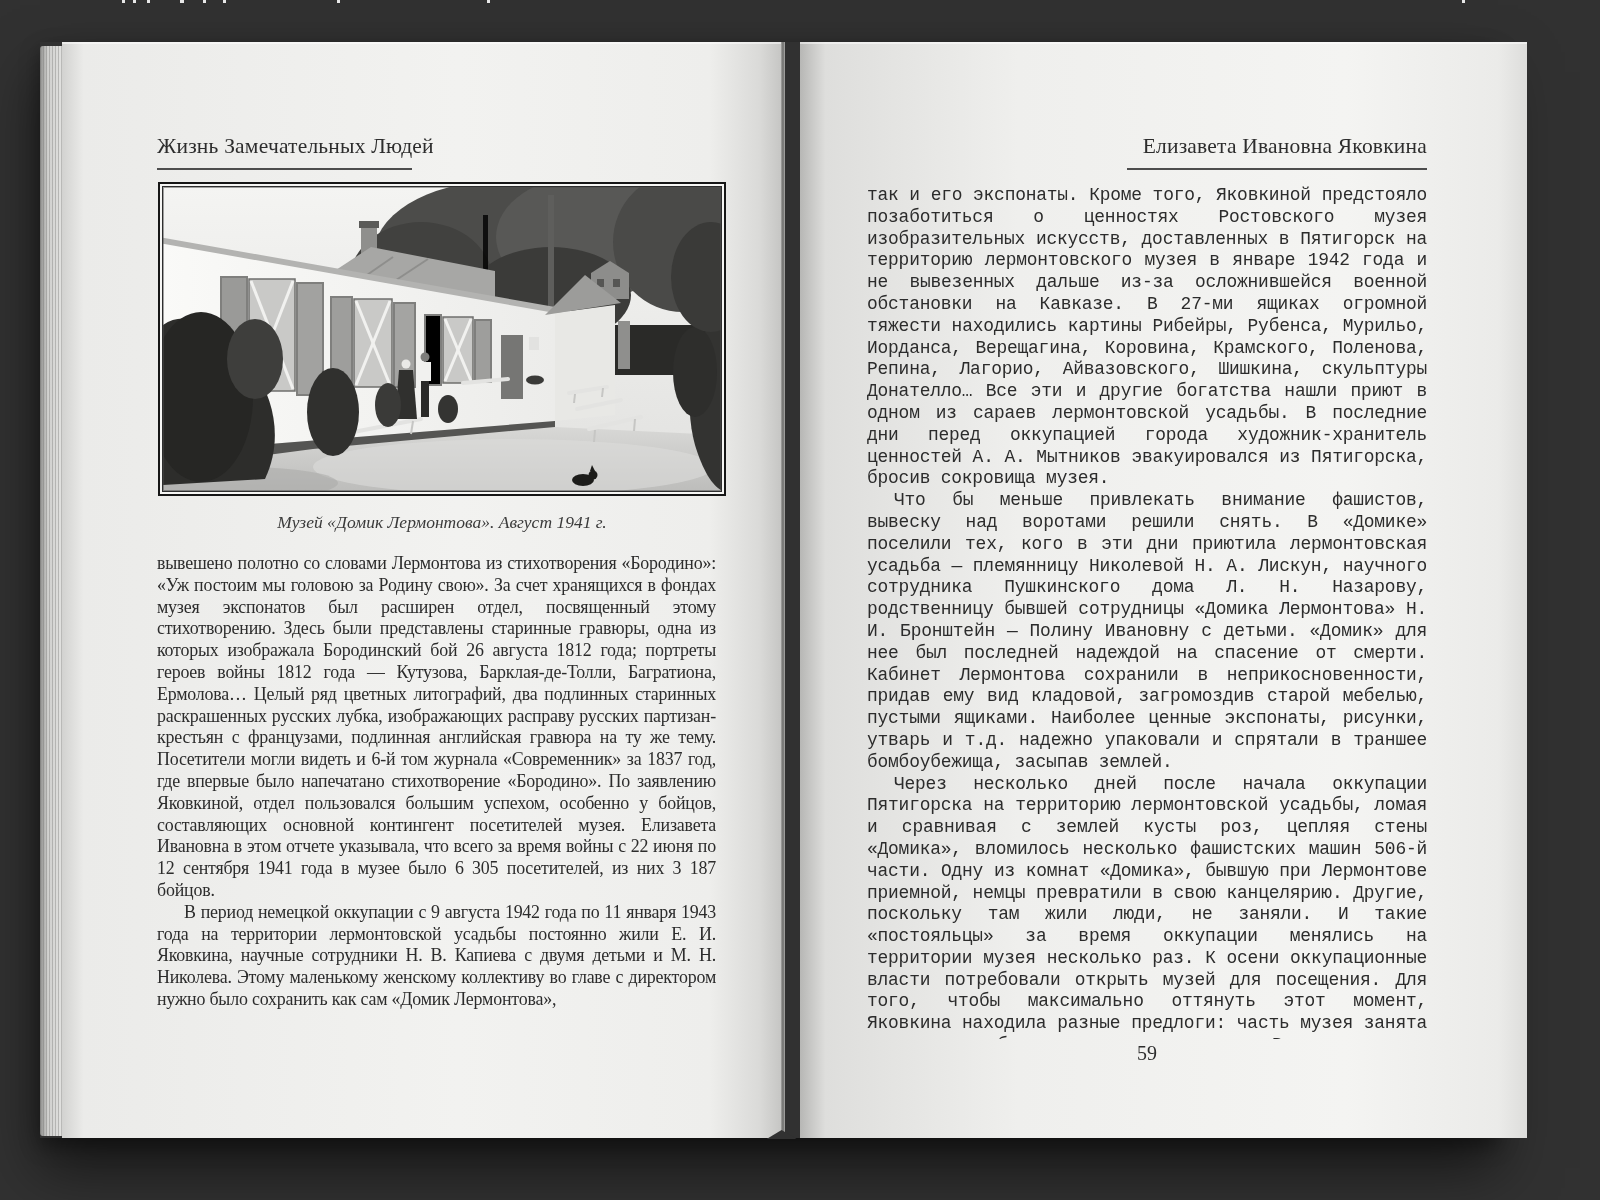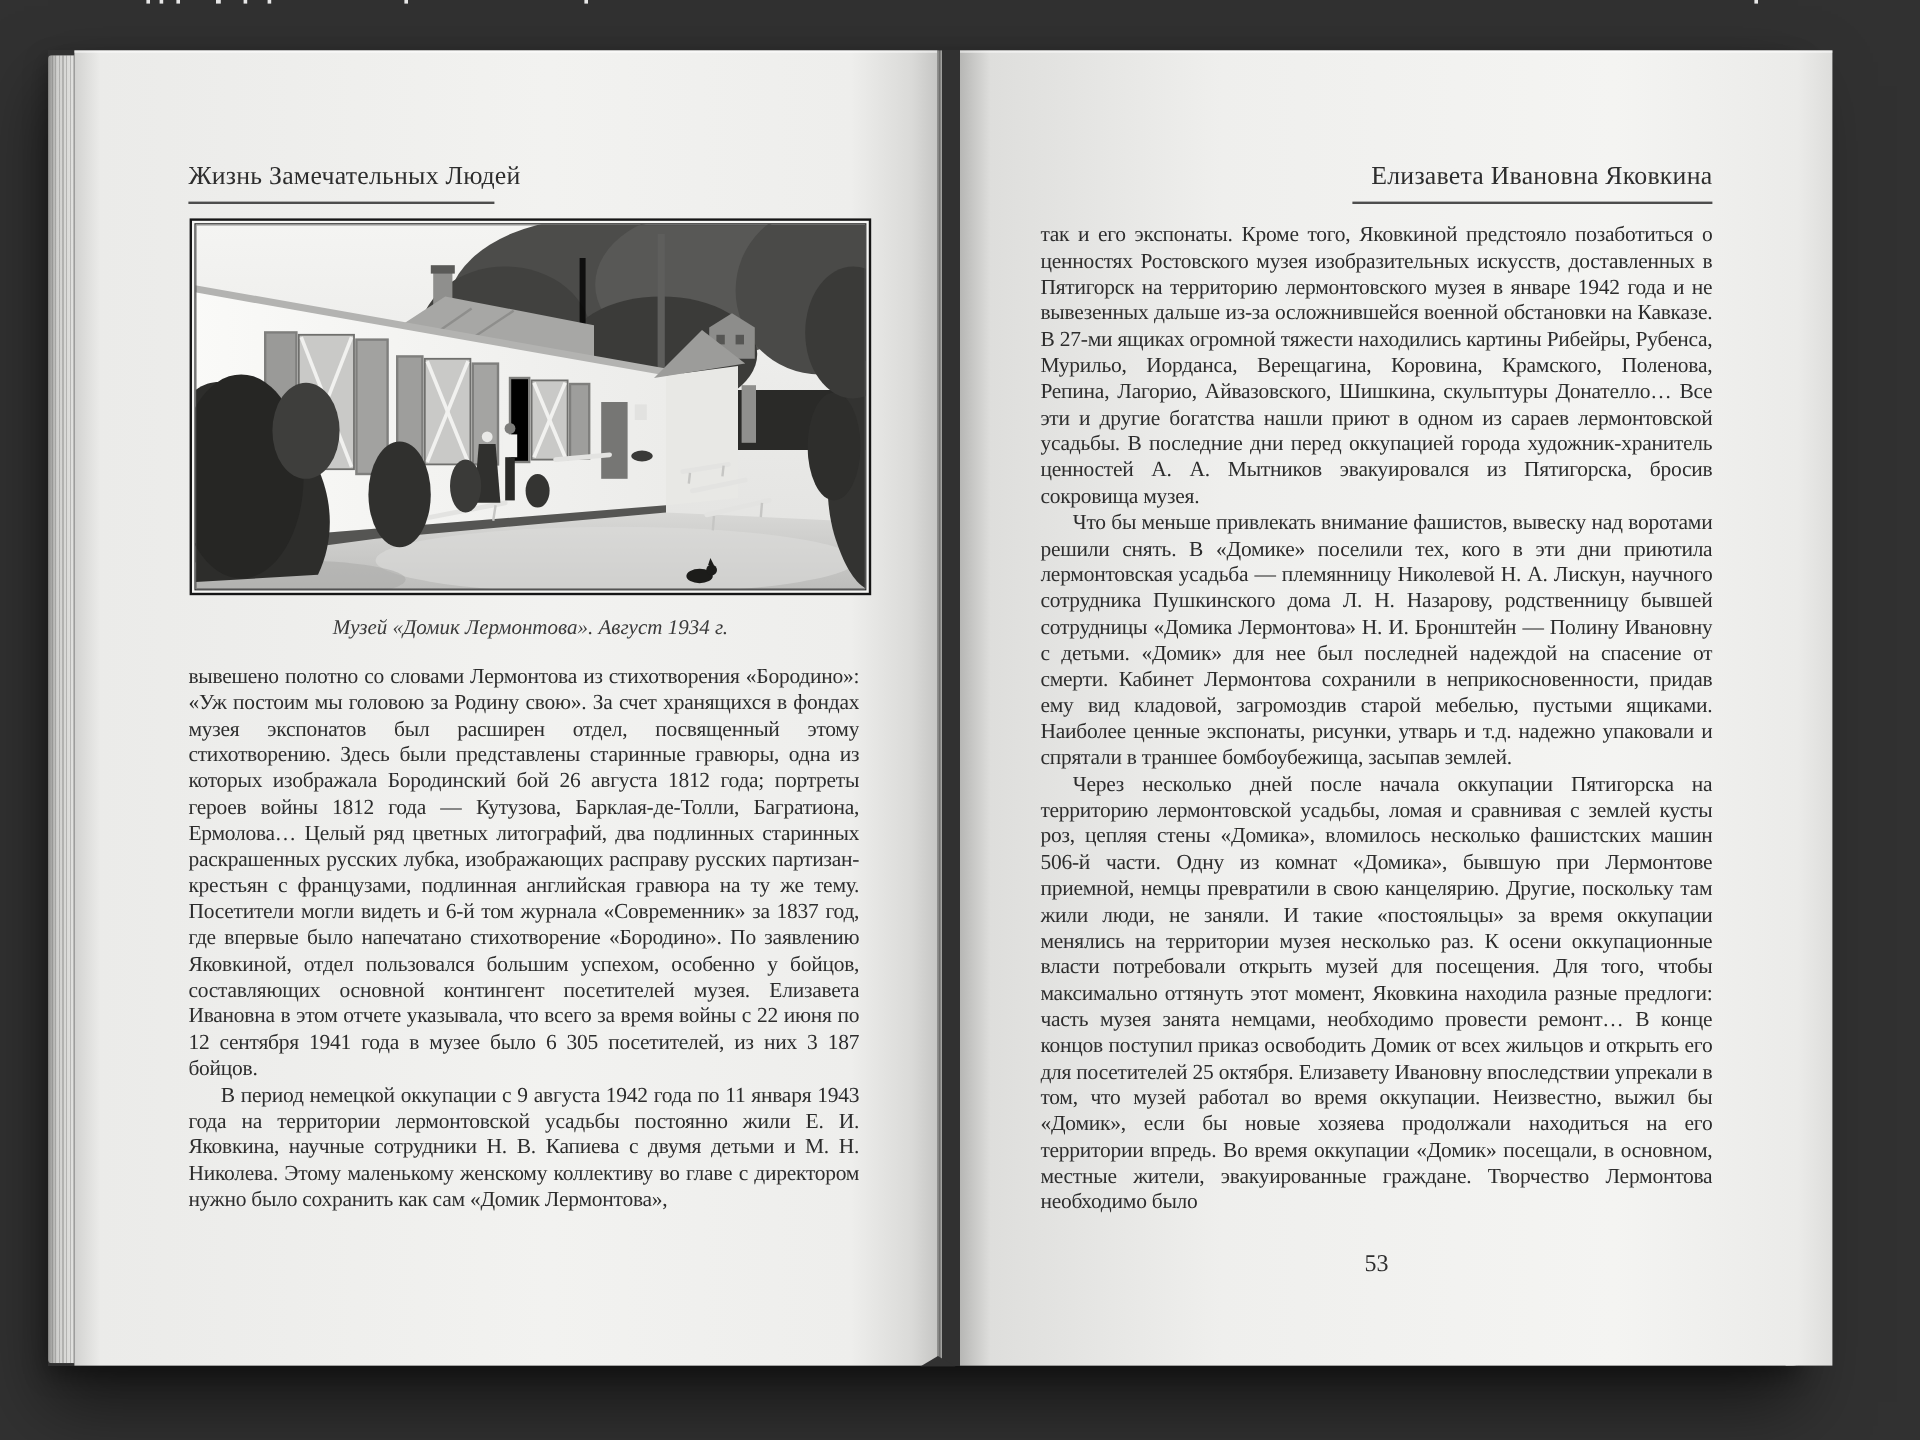--- a/index.html
+++ b/index.html
@@ -37,21 +37,21 @@
         background:#f6f6f4;padding:3px;}
   .photo-frame svg{display:block;outline:1px solid #2e2e2e;}
   .photo-caption{position:absolute;left:96px;top:470px;width:568px;text-align:center;
         font-style:italic;font-size:17.5px;color:#3a3a3a;}
 
   .body-text{position:absolute;text-align:justify;color:#2c2c2c;
         font-size:17.9px;line-height:21.8px;letter-spacing:-0.2px;overflow:hidden;}
   .body-text p{margin:0;}
   .body-text p.indent{text-indent:27px;}
   .bt-left{left:95px;top:511px;width:559px;height:478px;}
-  .bt-right{left:67px;top:143px;width:560px;height:854px;}
+  .bt-right{left:67px;top:143px;width:560px;height:854px;font-family:Liberation Mono, monospace;}
 
   .page-number{position:absolute;top:1000px;text-align:center;font-size:20px;color:#2d2d2d;}
   .pn-left{left:95px;width:559px;}
   .pn-right{left:67px;width:560px;}
 </style>
 </head>
 <body>
 
 <div class="stage">
 
@@ -180,39 +180,39 @@
           <ellipse cx="92" cy="172" rx="28" ry="40" fill="#3e3e3c"></ellipse>
           <ellipse cx="170" cy="225" rx="26" ry="44" fill="#30302e"></ellipse>
           <ellipse cx="225" cy="218" rx="13" ry="22" fill="#3a3a38"></ellipse>
           <ellipse cx="285" cy="222" rx="10" ry="14" fill="#343432"></ellipse>
           <path d="M558,120 C528,155 520,215 532,258 C540,284 549,298 558,303 Z" fill="#333331"></path>
           <ellipse cx="532" cy="185" rx="22" ry="45" fill="#2e2e2c"></ellipse>
           <ellipse cx="548" cy="90" rx="40" ry="55" fill="#3a3a38"></ellipse>
           <rect x="0.5" y="0.5" width="557" height="303" fill="none" stroke="#4a4a4a" stroke-opacity=".5"></rect>
         </svg>
       </div>
-      <div class="photo-caption">Музей «Домик Лермонтова». Август 1934 г.</div>
+      <div class="photo-caption">Музей «Домик Лермонтова». Август 1941 г.</div>
 
       <div class="body-text bt-left">
         <p>вывешено полотно со словами Лермонтова из стихотворения «Бородино»: «Уж постоим мы головою за Родину свою». За счет хранящихся в фондах музея экспонатов был расширен отдел, посвященный этому стихотворению. Здесь были представлены старинные гравюры, одна из которых изображала Бородинский бой 26 августа 1812 года; портреты героев войны 1812 года — Кутузова, Барклая-де-Толли, Багратиона, Ермолова… Целый ряд цветных литографий, два подлинных старинных раскрашенных русских лубка, изображающих расправу русских партизан-крестьян с французами, подлинная английская гравюра на ту же тему. Посетители могли видеть и 6-й том журнала «Современник» за 1837 год, где впервые было напечатано стихотворение «Бородино». По заявлению Яковкиной, отдел пользовался большим успехом, особенно у бойцов, составляющих основной контингент посетителей музея. Елизавета Ивановна в этом отчете указывала, что всего за время войны с 22 июня по 12 сентября 1941 года в музее было 6 305 посетителей, из них 3 187 бойцов.</p>
         <p class="indent">В период немецкой оккупации с 9 августа 1942 года по 11 января 1943 года на территории лермонтовской усадьбы постоянно жили Е. И. Яковкина, научные сотрудники Н. В. Капиева с двумя детьми и М. Н. Николева. Этому маленькому женскому коллективу во главе с директором нужно было сохранить как сам «Домик Лермонтова»,</p>
       </div>
 
     </div>
 
     <div class="spine"></div>
 
     <div class="page page-right">
       <div class="running-head head-right">Елизавета Ивановна Яковкина</div>
       <div class="head-rule rule-right"></div>
 
       <div class="body-text bt-right">
         <p>так и его экспонаты. Кроме того, Яковкиной предстояло позаботиться о ценностях Ростовского музея изобразительных искусств, доставленных в Пятигорск на территорию лермонтовского музея в январе 1942 года и не вывезенных дальше из-за осложнившейся военной обстановки на Кавказе. В 27-ми ящиках огромной тяжести находились картины Рибейры, Рубенса, Мурильо, Иорданса, Верещагина, Коровина, Крамского, Поленова, Репина, Лагорио, Айвазовского, Шишкина, скульптуры Донателло… Все эти и другие богатства нашли приют в одном из сараев лермонтовской усадьбы. В последние дни перед оккупацией города художник-хранитель ценностей А. А. Мытников эвакуировался из Пятигорска, бросив сокровища музея.</p>
         <p class="indent">Что бы меньше привлекать внимание фашистов, вывеску над воротами решили снять. В «Домике» поселили тех, кого в эти дни приютила лермонтовская усадьба — племянницу Николевой Н. А. Лискун, научного сотрудника Пушкинского дома Л. Н. Назарову, родственницу бывшей сотрудницы «Домика Лермонтова» Н. И. Бронштейн — Полину Ивановну с детьми. «Домик» для нее был последней надеждой на спасение от смерти. Кабинет Лермонтова сохранили в неприкосновенности, придав ему вид кладовой, загромоздив старой мебелью, пустыми ящиками. Наиболее ценные экспонаты, рисунки, утварь и т.д. надежно упаковали и спрятали в траншее бомбоубежища, засыпав землей.</p>
         <p class="indent">Через несколько дней после начала оккупации Пятигорска на территорию лермонтовской усадьбы, ломая и сравнивая с землей кусты роз, цепляя стены «Домика», вломилось несколько фашистских машин 506-й части. Одну из комнат «Домика», бывшую при Лермонтове приемной, немцы превратили в свою канцелярию. Другие, поскольку там жили люди, не заняли. И такие «постояльцы» за время оккупации менялись на территории музея несколько раз. К осени оккупационные власти потребовали открыть музей для посещения. Для того, чтобы максимально оттянуть этот момент, Яковкина находила разные предлоги: часть музея занята немцами, необходимо провести ремонт… В конце концов поступил приказ освободить Домик от всех жильцов и открыть его для посетителей 25 октября. Елизавету Ивановну впоследствии упрекали в том, что музей работал во время оккупации. Неизвестно, выжил бы «Домик», если бы новые хозяева продолжали находиться на его территории впредь. Во время оккупации «Домик» посещали, в основном, местные жители, эвакуированные граждане. Творчество Лермонтова необходимо было</p>
       </div>
 
-      <div class="page-number pn-right">53</div>
+      <div class="page-number pn-right">59</div>
     </div>
 
     <div class="spine-notch"></div>
   </div>
 </div>
 
 </body></html>

